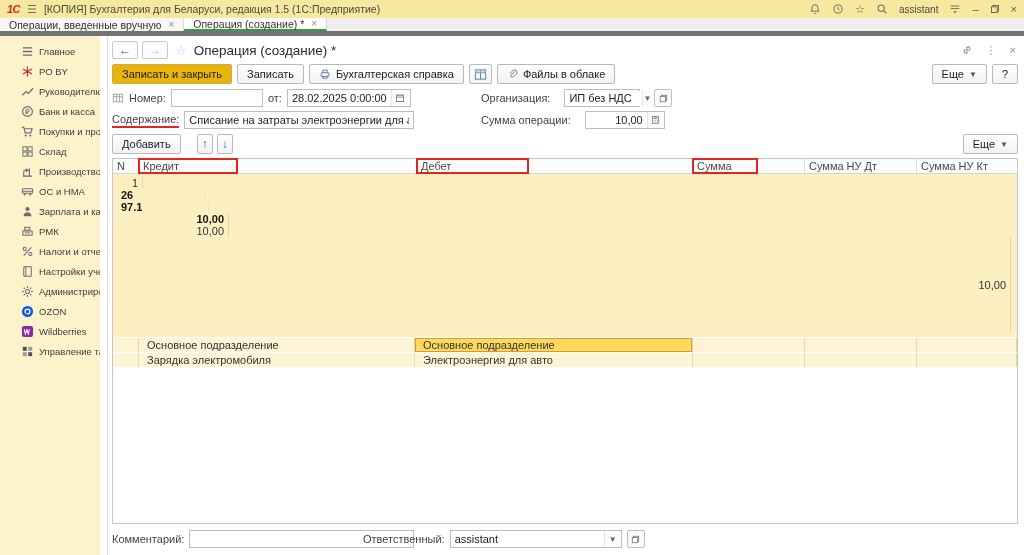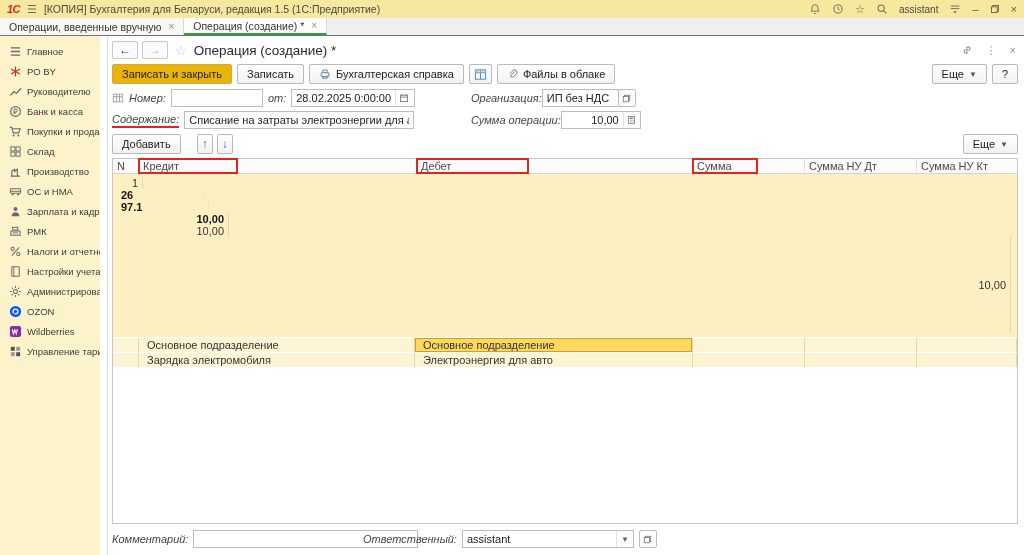--- a/index.html
+++ b/index.html
@@ -10,31 +10,31 @@
   .titlebar { height:18px; background:#f7e8a0; display:flex; align-items:center; padding:0 7px; gap:7px; }
   .logo { color:#d2281e; font-weight:bold; font-style:italic; font-size:11px; letter-spacing:-0.5px; }
   .tb-burger { color:#6d6a58; font-size:11px; cursor:pointer; }
   .tb-title { font-size:10.5px; color:#4a4a40; }
   .tb-right { margin-left:auto; display:flex; align-items:center; gap:11px; color:#6d6a58; }
   .tb-ic { display:inline-flex; align-items:center; cursor:pointer; }
   .tb-user { font-size:10px; color:#4a4a40; cursor:pointer; }
   .wbtn { font-size:11px; color:#5d5a4c; cursor:pointer; line-height:1; }
 
   
-  .tabbar { height:18px; background:#efefef; border-bottom:1px solid #737373; display:flex; align-items:stretch; }
+  .tabbar { height:18px; background:#efefef; border-bottom:5px solid #737373; display:flex; align-items:stretch; }
   .tab { display:flex; align-items:center; gap:7px; padding:0 9px; font-size:10.5px; color:#333;
          background:#f7f7f4; border-right:1px solid #dadada; cursor:pointer; }
   .tab .x { color:#8a8a8a; font-size:10px; cursor:pointer; }
   .tab.active { background:#fff; border-bottom:2px solid #2f9e44; }
 
   
   .bodywrap { display:flex; height:519px; }
   .sidebar { width:100px; background:#fcf3cb; padding-top:5px; flex-shrink:0; }
   .gutter { width:8px; background:#fff; border-right:1px solid #dcdcdc; flex-shrink:0; }
-  .sb-item { height:20px; display:flex; align-items:center; gap:5px; padding-left:8px; cursor:pointer; white-space:nowrap; }
+  .sb-item { height:20px; display:flex; align-items:center; gap:5px; padding-left:20px; cursor:pointer; white-space:nowrap; }
   .sb-ic { width:14px; display:inline-flex; justify-content:center; flex-shrink:0; }
   .sb-lb { font-size:9.5px; color:#3c3c3c; overflow:hidden; }
 
   .main { flex:1; display:flex; flex-direction:column; background:#fff; padding:3px 6px 4px 4px; min-width:0; }
 
   
   .form-head { height:22px; display:flex; align-items:center; gap:4px; }
   .nav-btn { width:26px; height:18px; border:1px solid #c9c9c9; border-radius:2px; background:#fbfbfb;
              display:flex; align-items:center; justify-content:center; font-size:12px; color:#444; cursor:pointer; }
   .nav-btn.disabled { color:#b8b8b8; }
@@ -47,31 +47,31 @@
   .commandbar { height:26px; display:flex; align-items:center; gap:5px; }
   .btn { height:20px; border:1px solid #b9b9b9; border-radius:2px; background:linear-gradient(#fefefe,#f2f2f2);
          padding:0 9px; font-size:11px; color:#222; display:inline-flex; align-items:center; gap:5px; cursor:pointer; }
   .btn.primary { background:#eab308; border-color:#c9ad4a; }
   .btn.icon-only { padding:0 4px; }
   .cb-right { margin-left:auto; display:flex; gap:5px; }
   .caret { font-size:8px; color:#555; }
 
   
   .frow { height:22px; display:flex; align-items:center; gap:5px; position:relative; }
-  .flabel { color:#444;font-style:italic; }
+  .flabel { color:#444; }
   .inp { height:18px; border:1px solid #bdbdbd; font-size:11px; padding:0 4px; color:#222;
          font-family:"Liberation Sans",sans-serif; background:#fff; }
   .inp-wrap { display:flex; align-items:center; border:1px solid #bdbdbd; height:18px; background:#fff; }
   .inp-wrap input { border:none; outline:none; height:15px; font-size:11px; padding:0 4px;
                     font-family:"Liberation Sans",sans-serif; color:#222; }
   .inp-btn { width:17px; height:16px; display:flex; align-items:center; justify-content:center;
              border-left:1px solid #e3e3e3; color:#666; cursor:pointer; background:#fcfcfc; }
   .open-btn { width:18px; height:18px; border:1px solid #bdbdbd; border-radius:2px; background:#fbfbfb;
               display:flex; align-items:center; justify-content:center; cursor:pointer; }
-  .fgroup2 { position:absolute; left:359px; top:0; height:22px; display:flex; align-items:center; gap:0; }
+  .fgroup2 { position:absolute; left:369px; top:0; height:22px; display:flex; align-items:center; gap:14px; }
   .red-underline { border-bottom:2px solid #e2251f; padding-bottom:1px; }
   .ta-right { text-align:right; }
 
   
   .table-toolbar { height:24px; display:flex; align-items:center; gap:4px; margin-top:1px; width:906px; }
   .arrow-up { color:#2e74c9; font-weight:bold; font-size:12px; }
   .arrow-dn { color:#2e74c9; font-weight:bold; font-size:12px; }
   .tt-right { margin-left:auto; }
 
   

